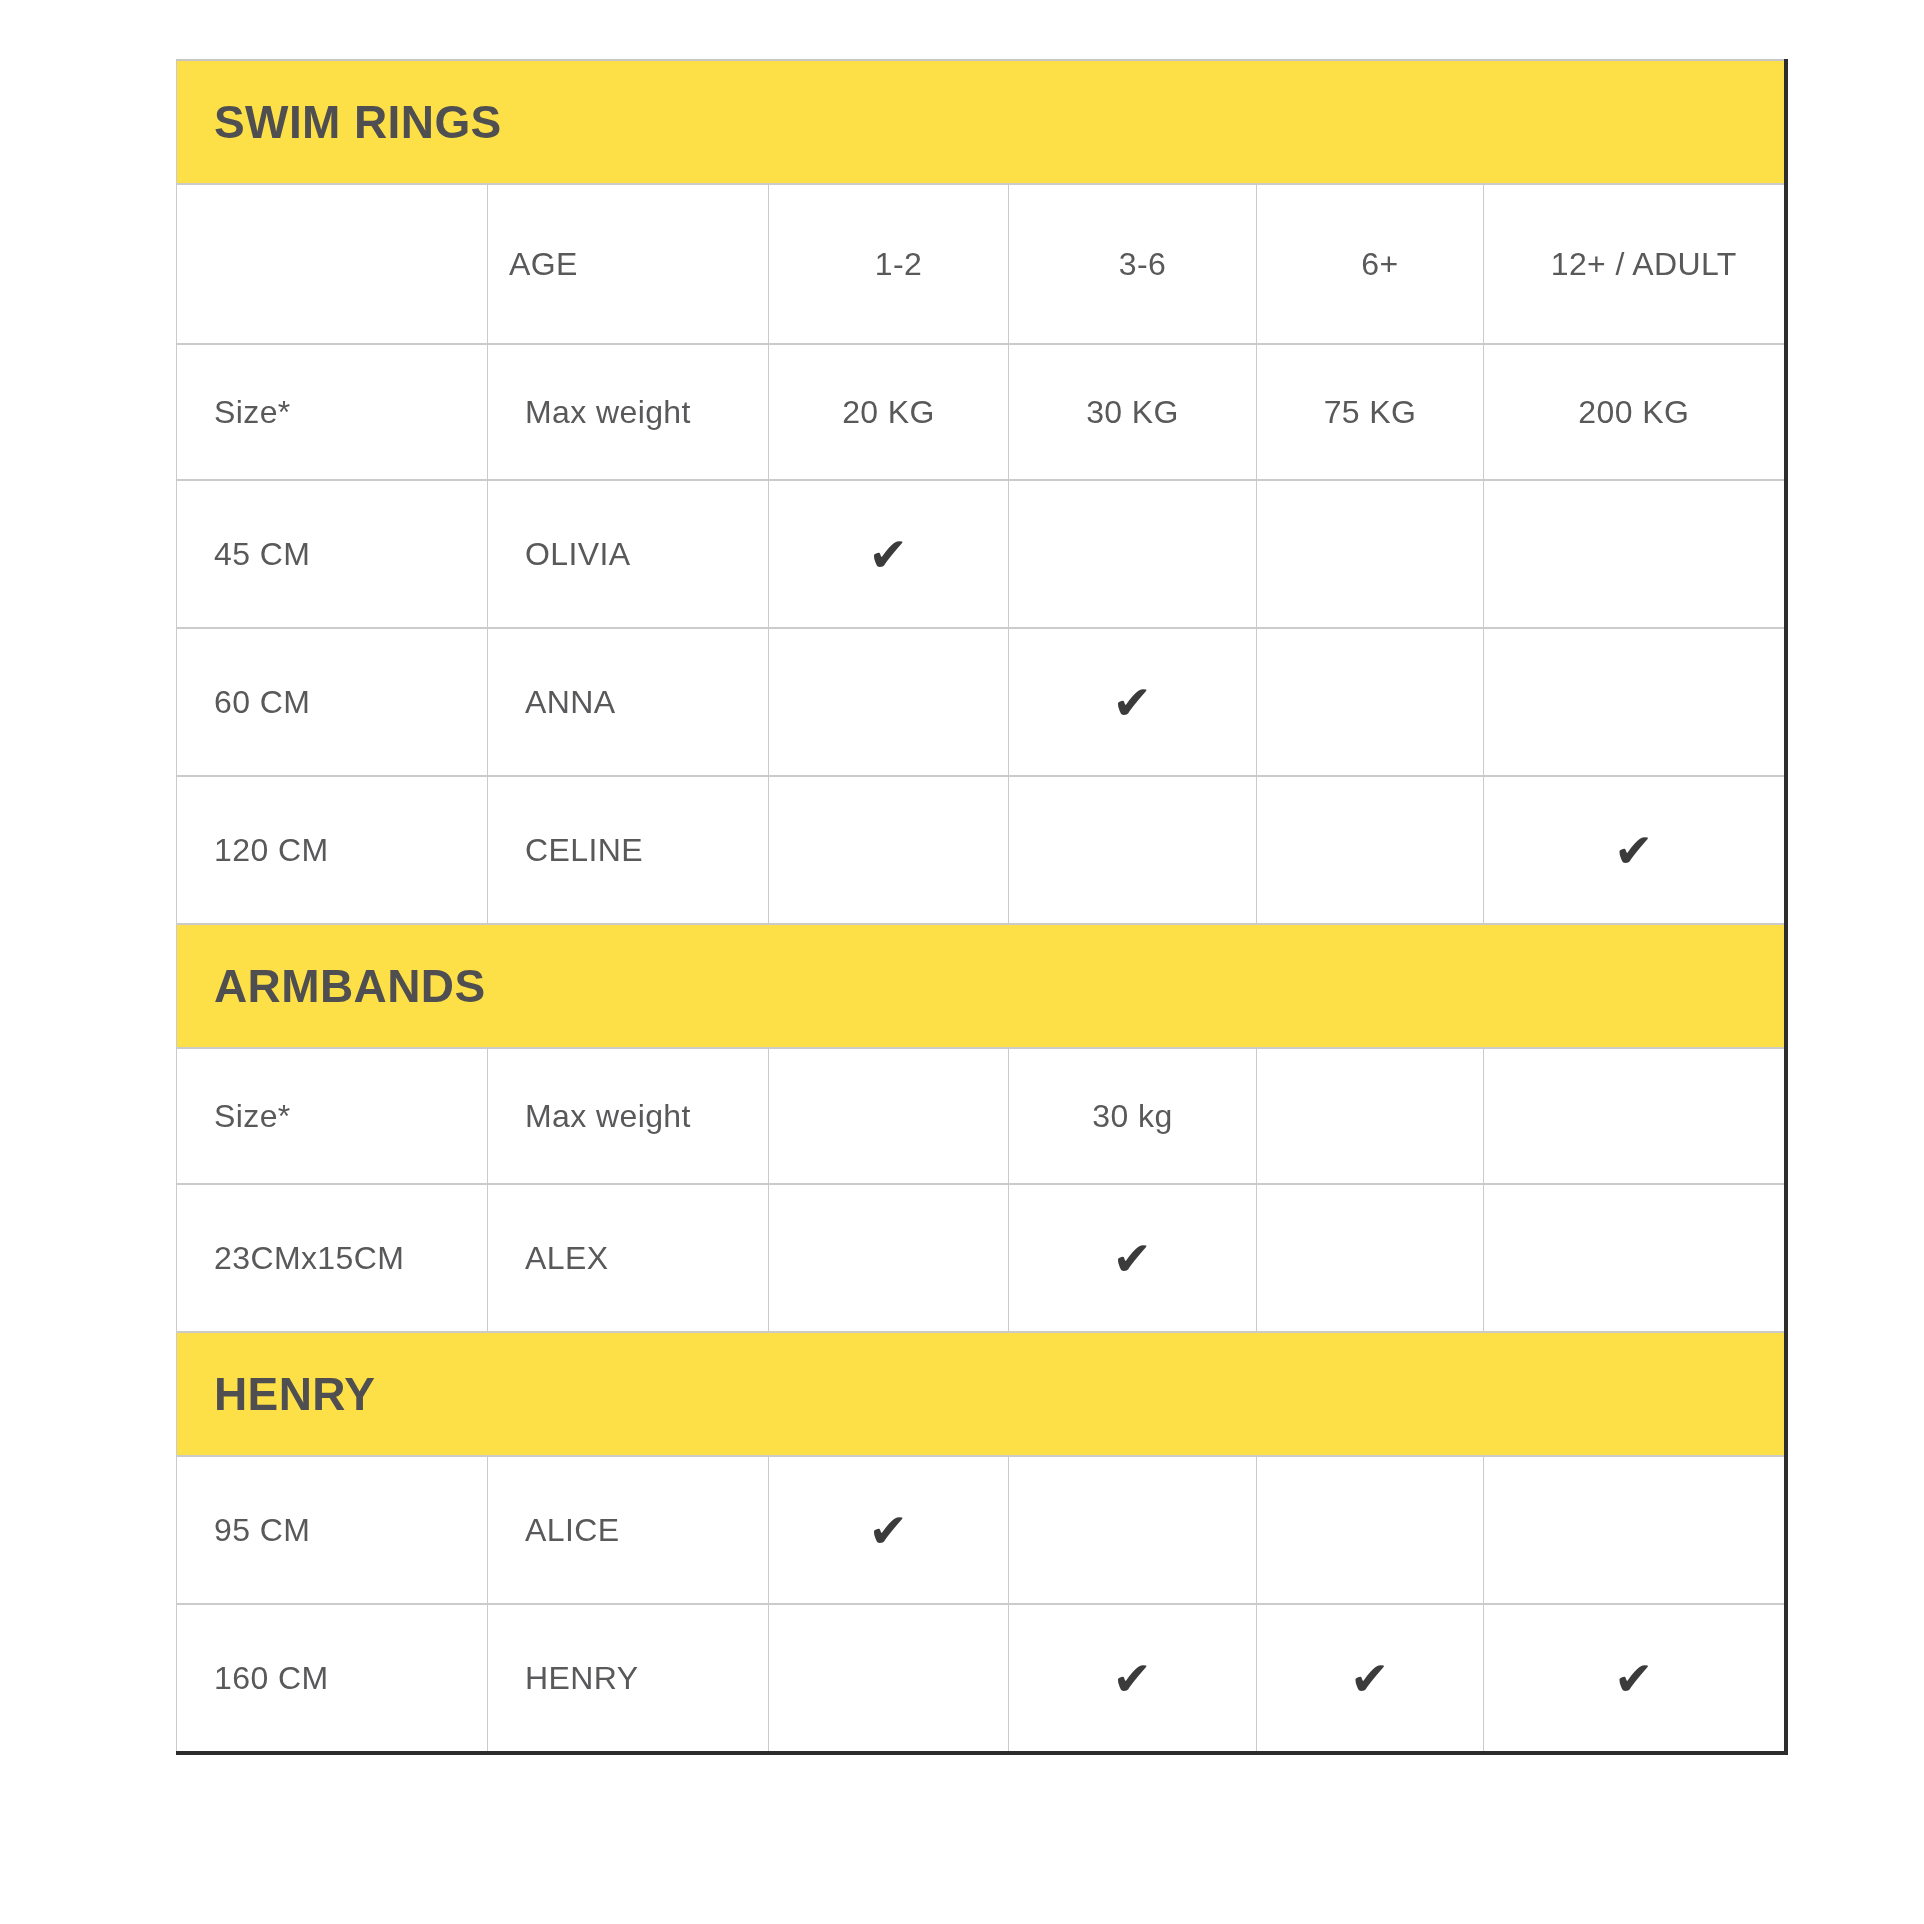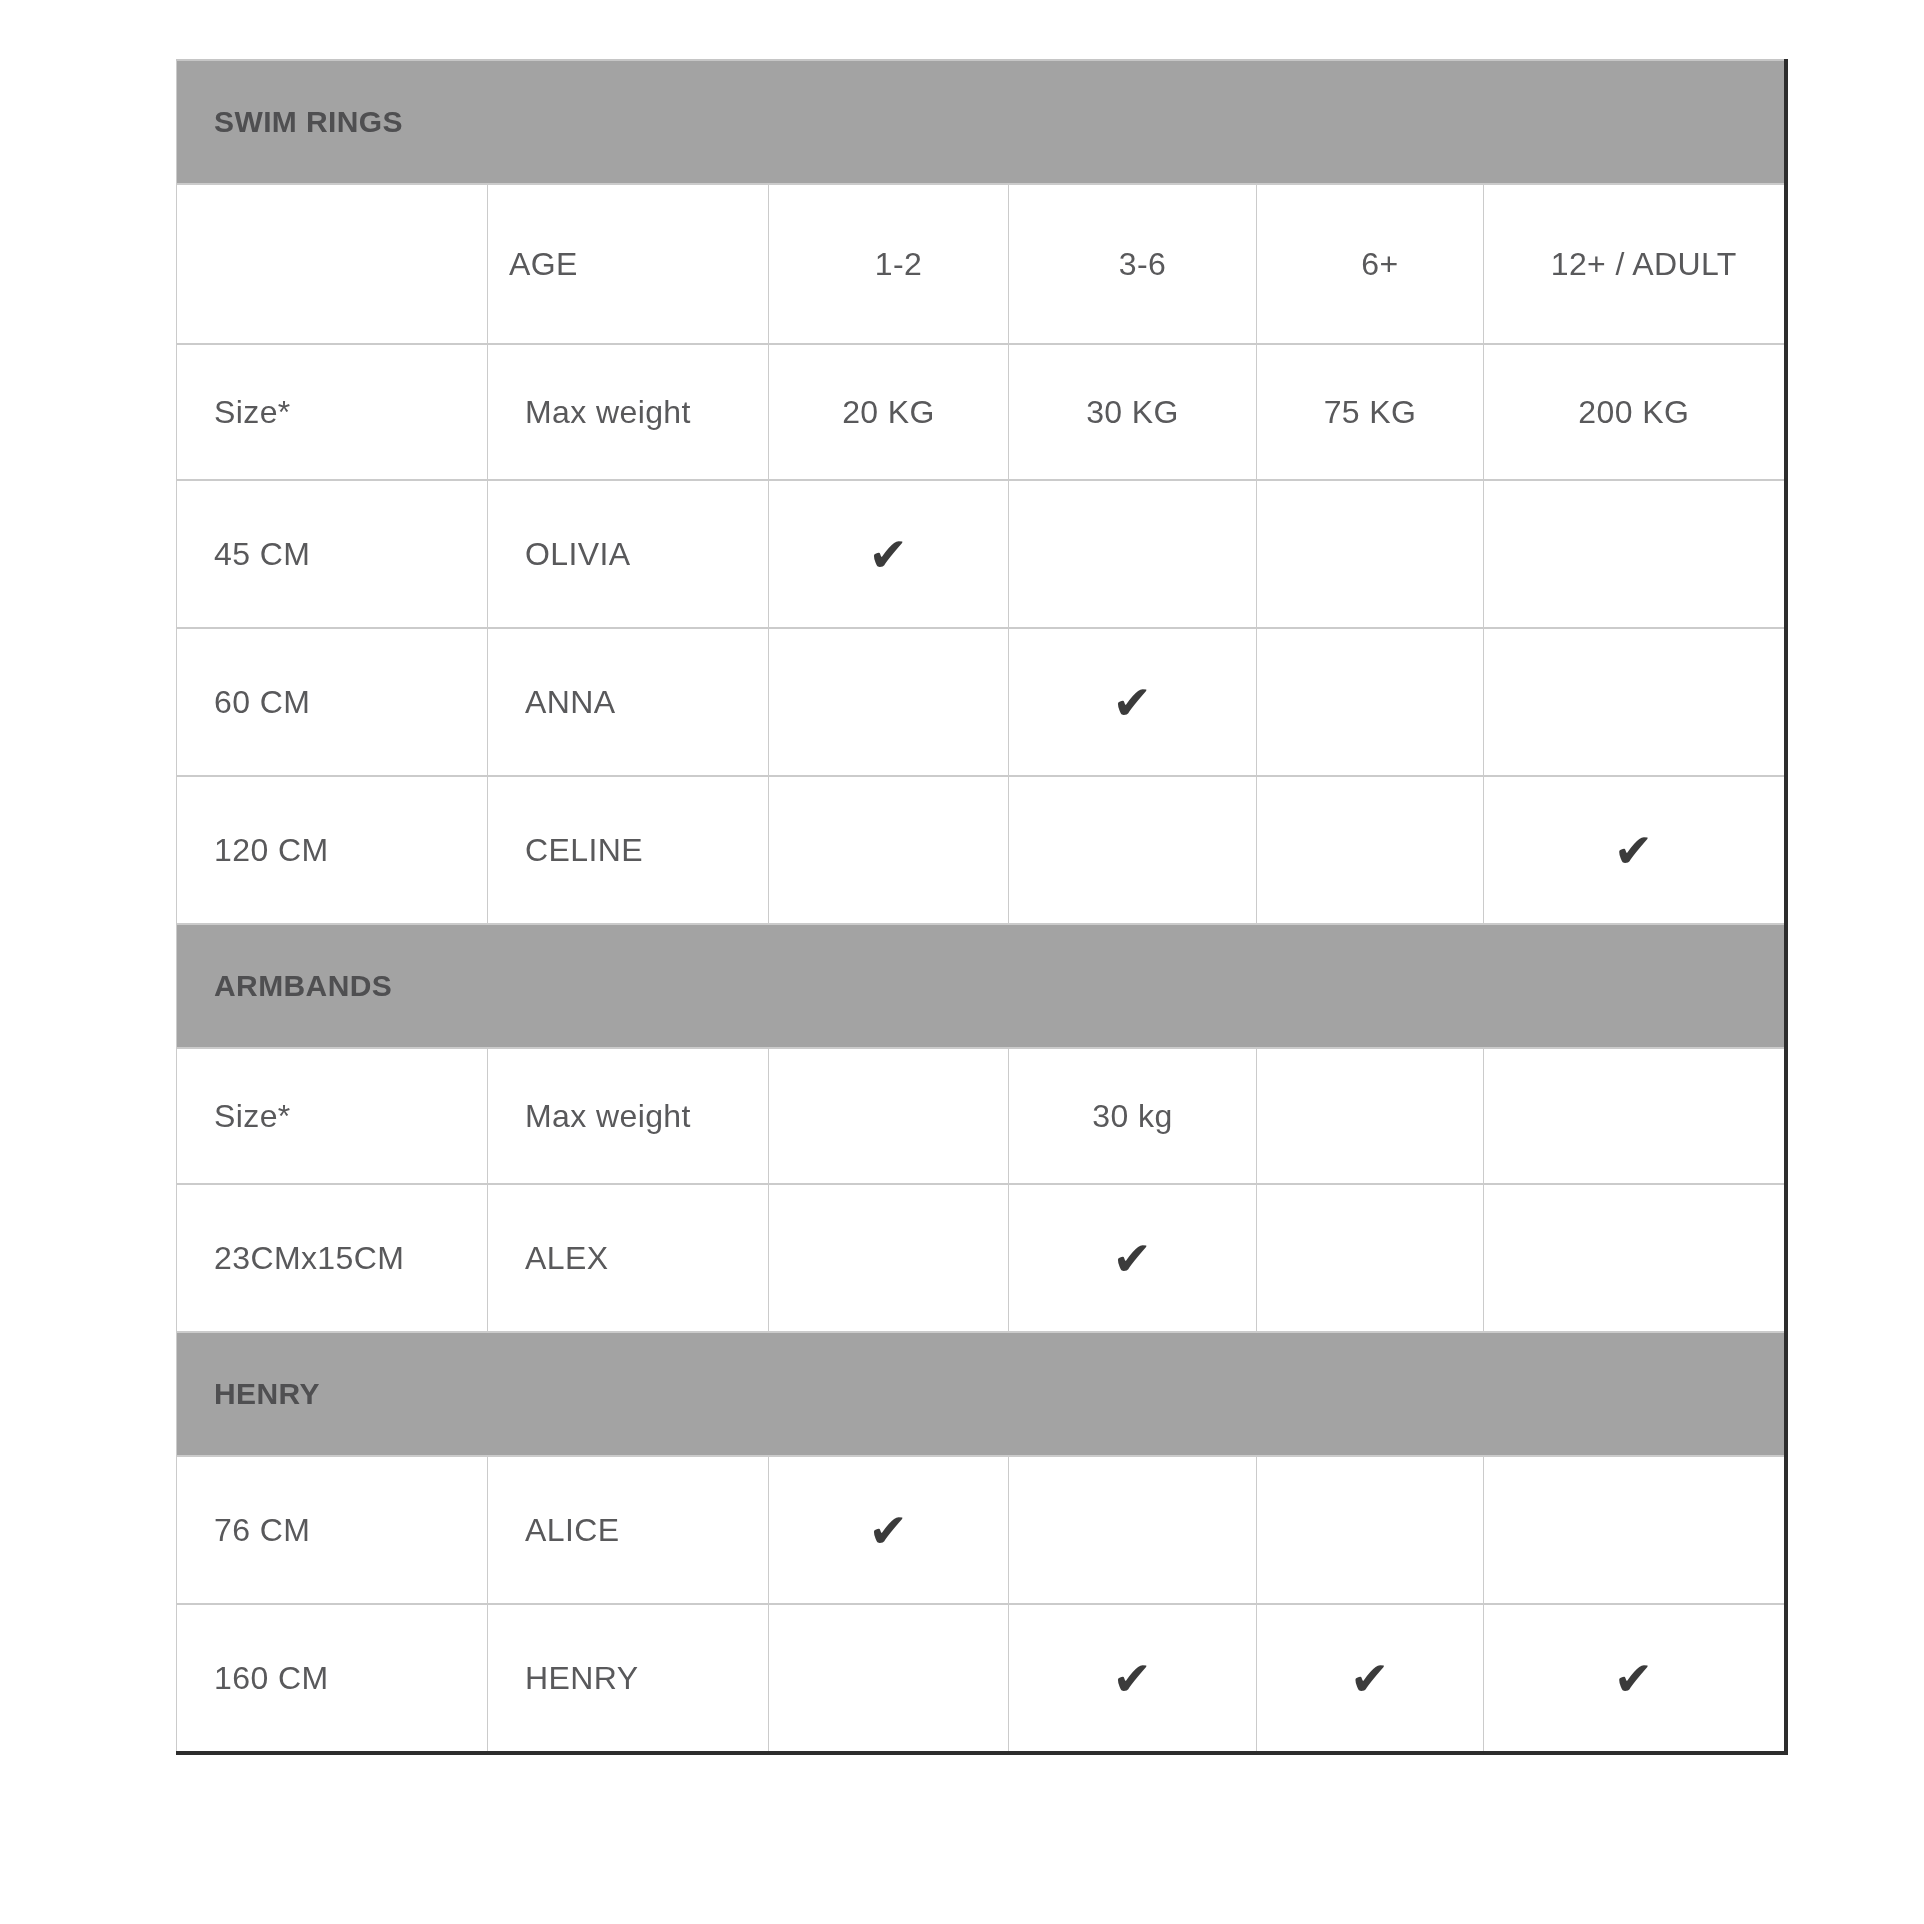--- a/index.html
+++ b/index.html
@@ -41,23 +41,23 @@
     white-space: nowrap;
   }
   td.left {
     text-align: left;
     padding-left: 37px;
   }
   td.center {
     text-align: center;
   }
   tr.band td {
-    background: #a3a3a3;
+    background: #fde047;
     font-weight: bold;
-    font-size: 30px;
+    font-size: 46px;
     color: #4f4f51;
     height: 120px;
   }
   tr.agehdr td { height: 156px; padding-left: 21px; }
   tr.subhdr td { height: 132px; margin-left: 33px; }
   tr.datarow td { height: 144px; }
   td.check {
     font-family: "DejaVu Sans", sans-serif;
     font-size: 47px;
     font-weight: bold;
@@ -138,21 +138,21 @@
           <td class="left">ALEX</td>
           <td class="check"></td>
           <td class="check">✔</td>
           <td class="check"></td>
           <td class="check"></td>
         </tr>
         <tr class="band">
           <td colspan="6" class="left">HENRY</td>
         </tr>
         <tr class="datarow">
-          <td class="left">76 CM</td>
+          <td class="left">95 CM</td>
           <td class="left">ALICE</td>
           <td class="check">✔</td>
           <td class="check"></td>
           <td class="check"></td>
           <td class="check"></td>
         </tr>
         <tr class="datarow">
           <td class="left">160 CM</td>
           <td class="left">HENRY</td>
           <td class="check"></td>

